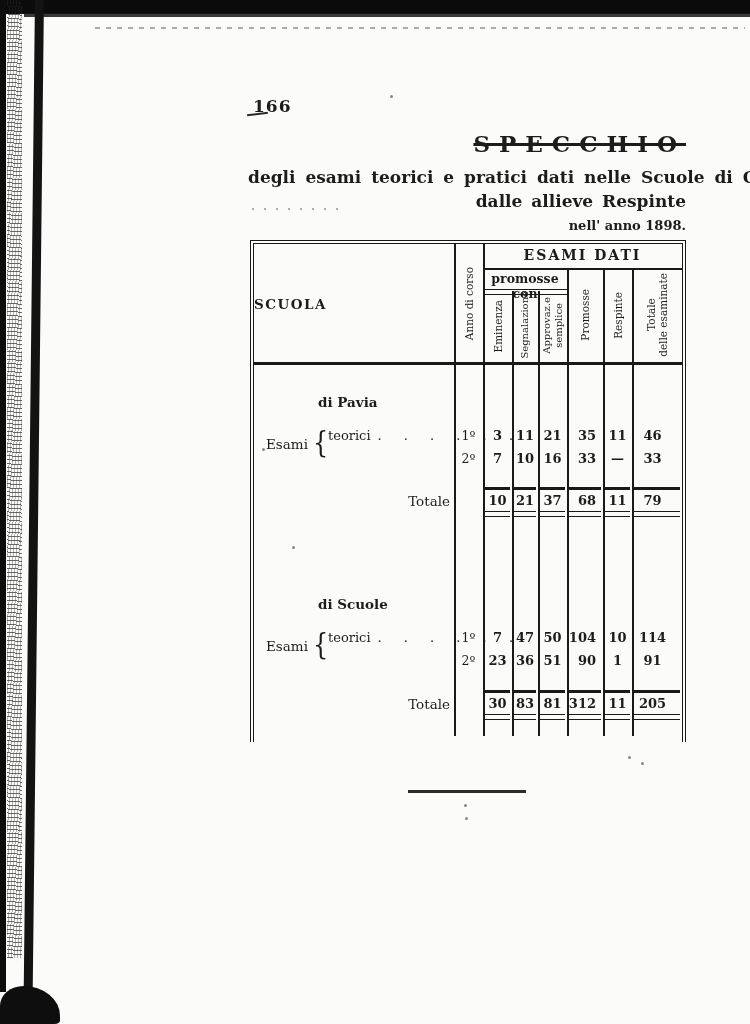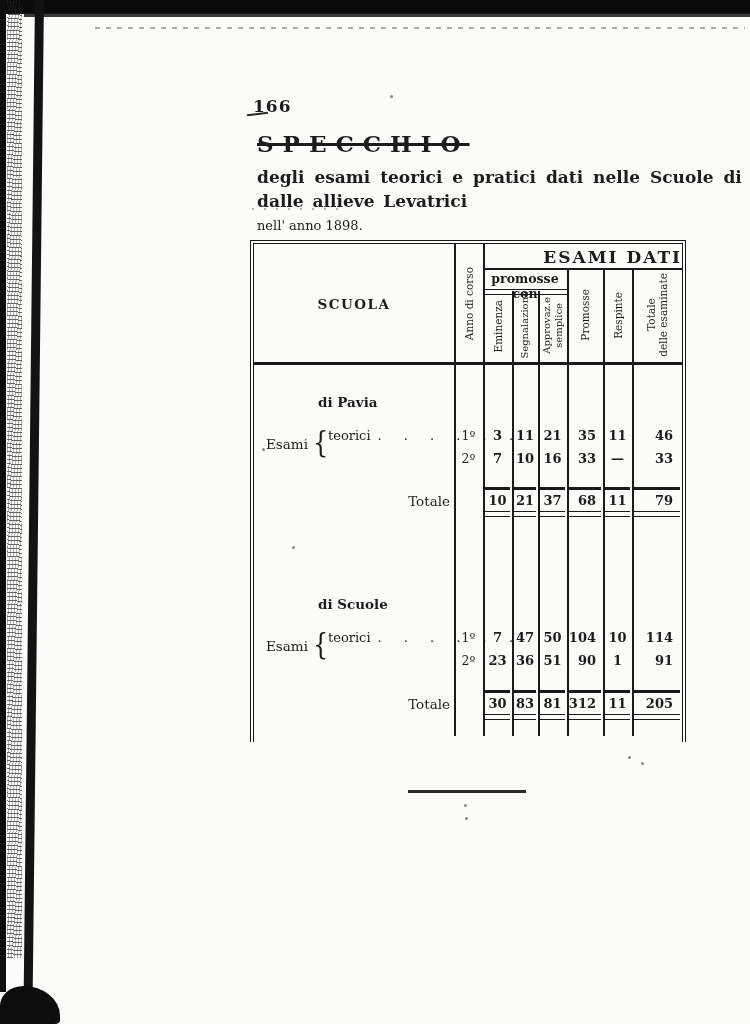--- a/index.html
+++ b/index.html
@@ -26,56 +26,56 @@
   .bottom-blob { left:0; top:986px; width:60px; height:38px; background:#0e0e0e;
     border-radius:45% 70% 10% 0 / 60% 90% 10% 0; }
   .pagenum-mark { left:247px; top:113px; width:21px; height:2px; background:#2a2a2a; transform:rotate(-7deg); }
   .speck { width:3px; height:3px; background:#555; border-radius:50%; opacity:.7; }
   .dotted-row { left:252px; top:208px; width:86px; height:2px;
     background:repeating-linear-gradient(90deg,#777 0 2px,transparent 2px 12px); opacity:.6; }
   .end-rule { left:408px; top:790px; width:118px; height:3px; background:#2b2b2b; }
 
   
   .page-number { left:253px; top:96px; font-size:17px; font-weight:700; letter-spacing:1px; }
-  .head-wrap { left:248px; top:130px; width:438px; text-align:left;margin-left:9px; }
+  .head-wrap { left:248px; top:130px; width:438px; text-align:right; }
   .doc-title { font-size:23px; font-weight:700; letter-spacing:9px;
     text-decoration:line-through; text-decoration-thickness:2.5px; }
   .doc-sub1 { margin-top:10px; font-size:17px; font-weight:700; word-spacing:4px; white-space:nowrap; }
   .doc-sub2 { margin-top:4px; font-size:17px; font-weight:700; word-spacing:3px; }
-  .doc-sub3 { margin-top:7px; font-size:13px; font-weight:400; }
+  .doc-sub3 { margin-top:7px; font-size:13px; font-weight:700; }
 
   
   .tbl { left:250px; top:240px; width:436px; height:502px;
     border:4px double #191919; border-bottom:none; }
   .tbl .vline { position:absolute; width:2px; background:#1a1a1a; }
   .tbl .hline { position:absolute; background:#1a1a1a; }
   .dbl { position:absolute; height:6px; border-top:1.6px solid #1a1a1a; border-bottom:1.6px solid #1a1a1a; }
 
   .hdr-esami { position:absolute; left:229px; top:3px; width:199px; height:18px;
-    text-align:right; font-size:17px; font-weight:700; letter-spacing:2px; }
+    text-align:center; font-size:14px; font-weight:700; letter-spacing:2px; }
   .hdr-prom { position:absolute; left:229px; top:27px; width:84px; height:16px;
     text-align:center; font-size:12.5px; font-weight:700; }
-  .hdr-scuola { position:absolute; left:0; top:52px; width:200px; text-align:center;
+  .hdr-scuola { position:absolute; left:0; top:52px; width:200px; text-align:left;
     font-size:13.5px; font-weight:700; letter-spacing:1.5px; }
 
   .vcell { position:absolute; display:flex; align-items:center; justify-content:center; }
   .vtext { writing-mode:vertical-rl; transform:rotate(180deg);
     font-size:10.5px; line-height:12px; white-space:nowrap; text-align:center; }
   .vtext span { display:block; }
 
   .trow { position:absolute; left:0; width:428px; height:16px; font-size:13px; line-height:16px;text-decoration:underline; }
   .rlabel { position:absolute; left:74px; white-space:nowrap; }
   .dots { letter-spacing:9px; margin-left:7px; }
   .c-anno { position:absolute; left:200px; width:29px; text-align:center; font-size:12.5px; }
   .c0 { position:absolute; left:229px; width:29px; text-align:center; font-weight:700; }
   .c1 { position:absolute; left:258px; width:26px; text-align:center; font-weight:700; }
   .c2 { position:absolute; left:284px; width:29px; text-align:center; font-weight:700; }
   .c3 { position:absolute; left:313px; width:36px; text-align:right; padding-right:7px; font-weight:700; }
   .c4 { position:absolute; left:349px; width:29px; text-align:center; font-weight:700; }
-  .c5 { position:absolute; left:378px; width:50px; text-align:right; padding-right:9px; font-weight:700; }
+  .c5 { position:absolute; left:378px; width:50px; text-align:center; padding-right:9px; font-weight:700; }
 
   .school-name { position:absolute; left:64px; font-size:13.5px; font-weight:700; }
   .esami-label { position:absolute; left:12px; font-size:13.5px; }
   .brace { position:absolute; left:57px; font-size:30px; font-weight:400; line-height:34px;
     transform:scaleX(.8); }
   .total-label { position:absolute; left:80px; width:116px; text-align:right; font-size:13.5px; }
 
   
   .seg0{left:231px;width:25px;} .seg1{left:260px;width:22px;} .seg2{left:286px;width:25px;}
   .seg3{left:315px;width:32px;} .seg4{left:351px;width:25px;} .seg5{left:380px;width:46px;}
@@ -99,21 +99,21 @@
 <div class="abs speck" style="left:641px;top:762px;"></div>
 <div class="abs speck" style="left:464px;top:804px;"></div>
 <div class="abs speck" style="left:465px;top:817px;"></div>
 <div class="abs speck" style="left:262px;top:448px;"></div>
 <div class="abs speck" style="left:292px;top:546px;"></div>
 
 <div class="abs page-number">166</div>
 <div class="abs head-wrap">
   <div class="doc-title">SPECCHIO</div>
   <div class="doc-sub1">degli esami teorici e pratici dati nelle Scuole di Ostetricia</div>
-  <div class="doc-sub2">dalle allieve Levatrici</div>
+  <div class="doc-sub2">dalle allieve Respinte</div>
   <div class="doc-sub3">nell' anno 1898.</div>
 </div>
 
 <div class="abs tbl">
 
   <div class="vline" style="left:200px;top:0;height:492px;"></div>
   <div class="vline" style="left:229px;top:0;height:492px;"></div>
   <div class="vline" style="left:258px;top:47px;height:445px;"></div>
   <div class="vline" style="left:284px;top:47px;height:445px;"></div>
   <div class="vline" style="left:313px;top:25px;height:467px;"></div>

